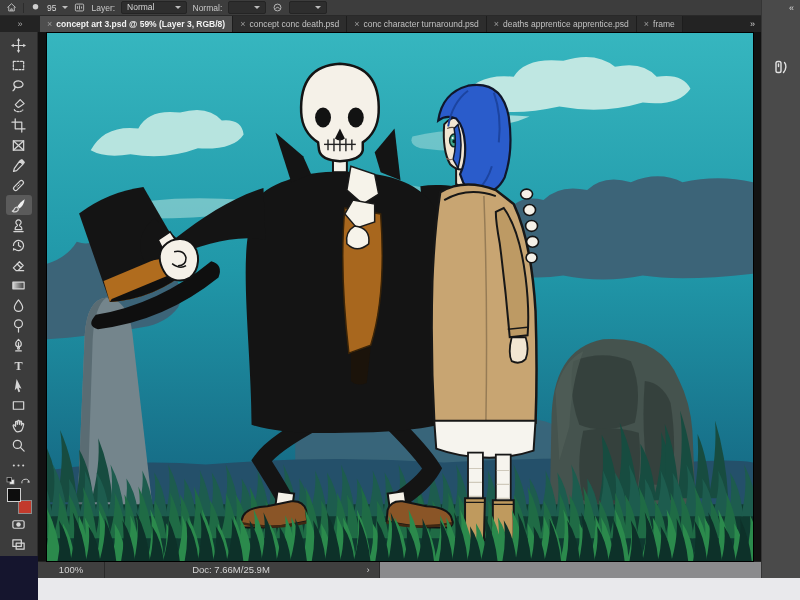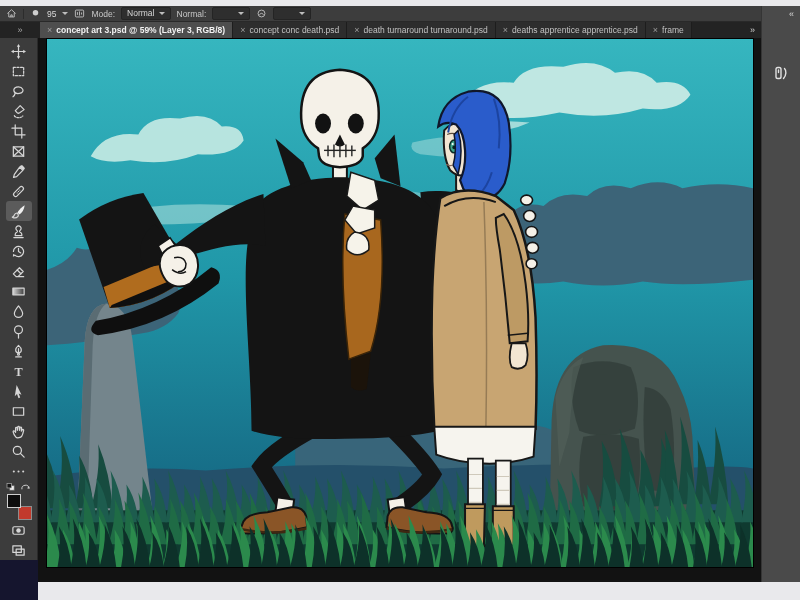--- a/index.html
+++ b/index.html
@@ -1,27 +1,27 @@
 <!DOCTYPE html>
 <html><head>
 <meta charset="utf-8">
 <style>
   html,body{margin:0;padding:0;background:#000;}
   .app{position:relative;width:800px;height:600px;overflow:hidden;background:#e9e9ec;
        font-family:"Liberation Sans",sans-serif;display:flex;flex-direction:column;}
-  .top-row{display:flex;height:587px;margin-top:6px;}
+  .top-row{display:flex;height:587px;}
   .left-col{width:762px;display:flex;flex-direction:column;}
   
   .options-bar{height:16px;background:#3d3d3d;border-bottom:1px solid #292929;display:flex;
                align-items:center;gap:6px;padding:0 6px;color:#c9c9c9;font-size:8.5px;box-sizing:border-box;}
   .ob-icon{display:flex;align-items:center;}
   .ob-icon svg{width:11px;height:11px;stroke:#cfcfcf;fill:none;stroke-width:1.2;}
   .ob-sep{width:1px;height:10px;background:#2c2c2c;}
   .obox{background:#2e2e2e;border:1px solid #242424;border-radius:2px;padding:0 5px;height:11px;
-        line-height:11px;color:#d6d6d6;display:flex;align-items:center;gap:4px;}
+        line-height:11px;color:#d6d6d6;display:flex;align-items:center;gap:20px;}
   .caret{width:0;height:0;border-left:3px solid transparent;border-right:3px solid transparent;
          border-top:3.5px solid #bdbdbd;display:inline-block;}
   .ob-num{color:#d8d8d8;}
   .ob-small{width:26px;}
   
   .tab-bar{height:16px;background:#232323;display:flex;align-items:stretch;overflow:hidden;}
   .tb-collapse{width:40px;display:flex;align-items:center;justify-content:center;color:#a8a8a8;font-size:9px;flex:none;}
   .tab{display:flex;align-items:center;gap:4px;padding:0 7px;font-size:8.5px;background:#2d2d2d;
        color:#c2c2c2;border-right:1px solid #1d1d1d;white-space:nowrap;overflow:hidden;min-width:0;}
   .tab.active{background:#4e4e4e;color:#f2f2f2;font-weight:bold;flex:none;}
@@ -85,21 +85,21 @@
             </svg>
         </span>
         <span class="ob-num">95</span>
         <span class="caret"></span>
         <span class="ob-icon">
           <svg viewBox="0 0 16 16">
               <rect x="2" y="3" width="12" height="10" rx="1.5"></rect>
               <path d="M5 6v4M8 5v6M11 6.5v3"></path>
             </svg>
         </span>
-        <span>Mode:</span>
+        <span>Layer:</span>
         <span class="obox">
           <span>Normal</span>
           <span class="caret"></span>
         </span>
         <span>Normal:</span>
         <span class="obox ob-small">
           <span class="caret" style="margin-left:auto"></span>
         </span>
         <span class="ob-icon">
           <svg viewBox="0 0 16 16">
@@ -117,21 +117,21 @@
         <div class="tab active">
           <span class="x">×</span>
           <span>concept art 3.psd @ 59% (Layer 3, RGB/8)</span>
         </div>
         <div class="tab">
           <span class="x">×</span>
           <span>concept conc death.psd</span>
         </div>
         <div class="tab">
           <span class="x">×</span>
-          <span>death turnaround turnaround.psd</span>
+          <span>conc character turnaround.psd</span>
         </div>
         <div class="tab">
           <span class="x">×</span>
           <span>deaths apprentice apprentice.psd</span>
         </div>
         <div class="tab cut">
           <span class="x">×</span>
           <span>frame</span>
         </div>
         <span class="tab-overflow">»</span>
@@ -537,20 +537,26 @@
                     <use href="#tuft" x="394" y="534"></use>
                       <use href="#tuft" x="458" y="534"></use>
                       <use href="#tuft" x="522" y="534"></use>
                     <use href="#tuft" x="586" y="534"></use>
                       <use href="#tuft" x="650" y="534"></use>
                   </g>
                 </g>
               </svg>
             </div>
           </div>
+          <div class="status-bar">
+            <div class="zoom-box">100%</div>
+            <div class="doc-box">Doc: 7.66M/25.9M</div>
+            <div class="status-chevron">›</div>
+            <div class="status-rest"></div>
+          </div>
         </div>
       </div>
     </div>
 
     <div class="dock">
       <span class="dock-collapse">«</span>
       <button class="dock-panel" title="brush-settings">
         <svg viewBox="0 0 16 16">
           <rect x="3" y="2.5" width="5" height="11" rx="1.8"></rect>
           <path d="M5.5 5v2.5"></path>

